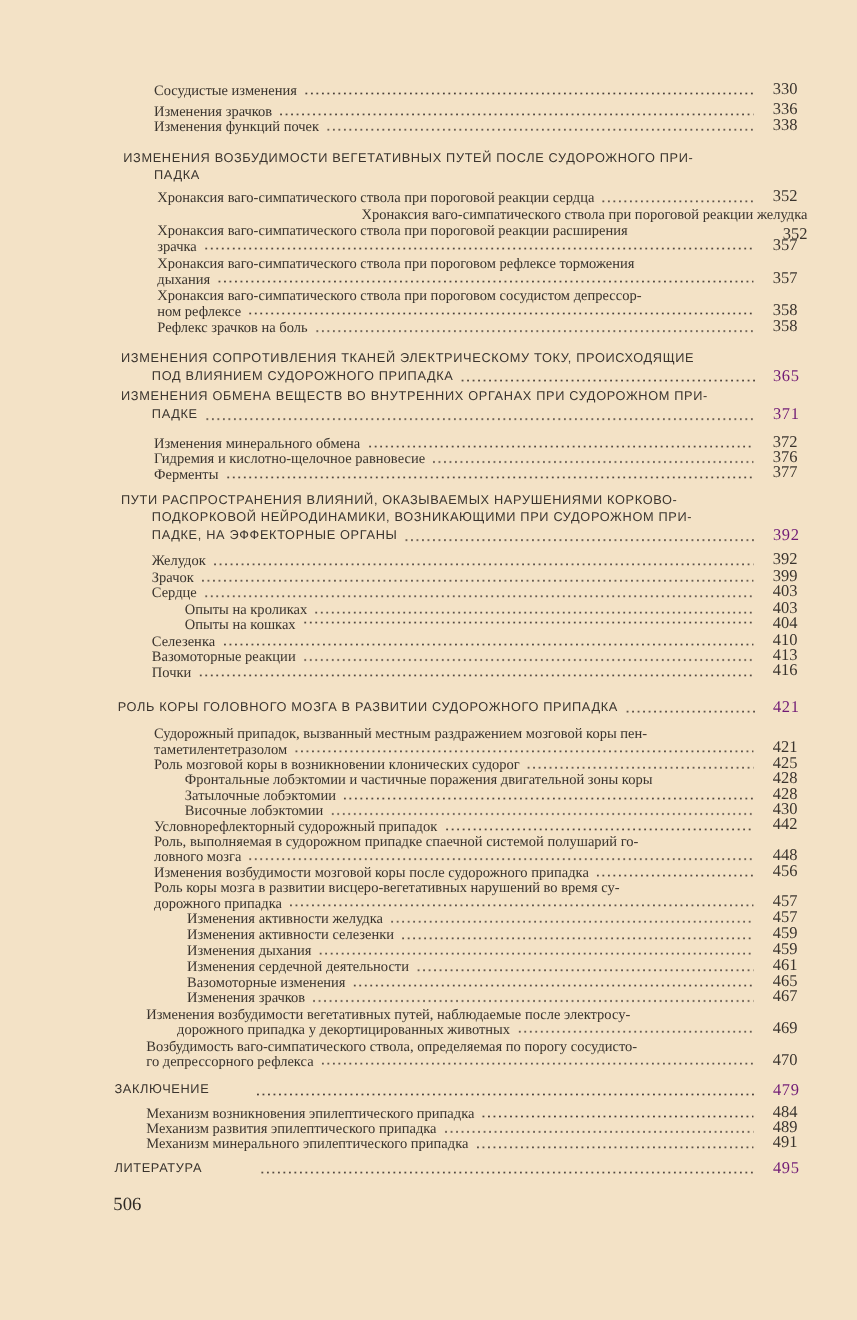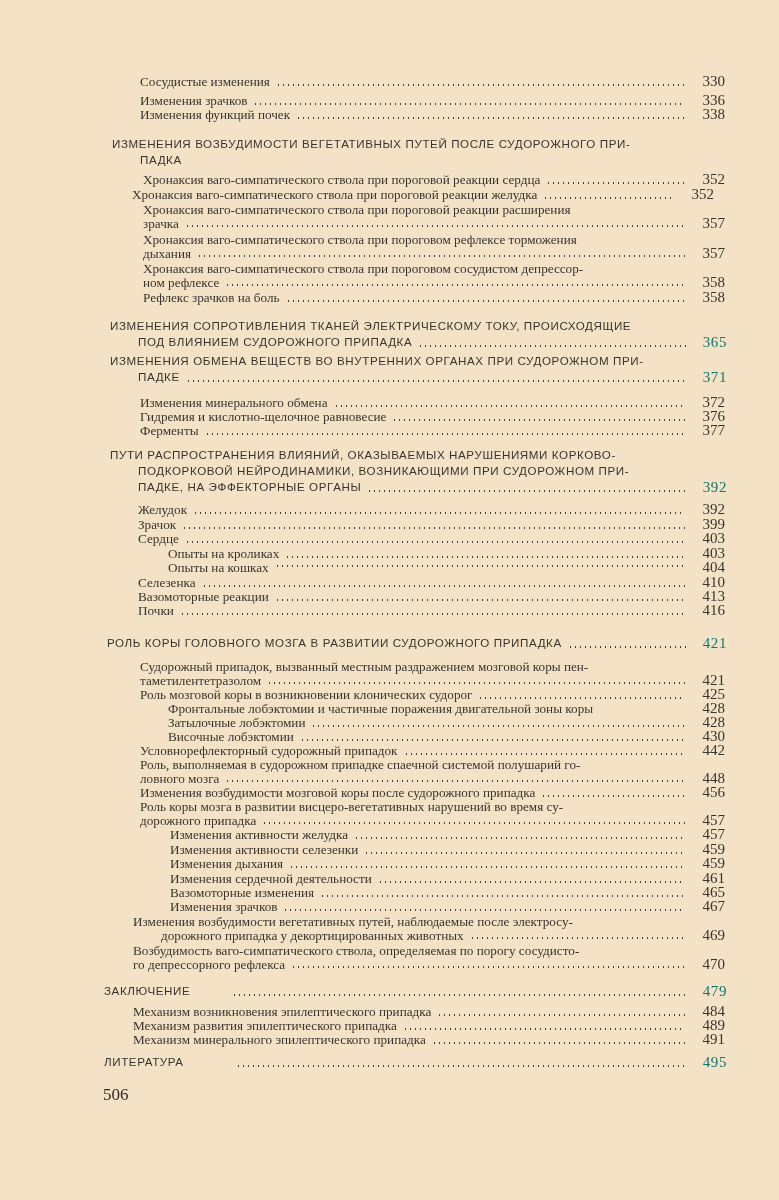--- a/index.html
+++ b/index.html
@@ -14,21 +14,21 @@
   .entry { position: absolute; font-size: 13.2px; line-height: 13.5px; }
   .row { display: flex; align-items: flex-end; white-space: nowrap; }
   .row .txt { flex: 0 0 auto; }
   .row .dots {
     flex: 1 1 auto; overflow: hidden; margin: 0 6px 3px 6px;
     height: 2px;
     background-image: radial-gradient(circle, #4a4038 0.7px, transparent 0.9px);
     background-size: 5px 2px; background-repeat: repeat-x;
   }
   .row .pg { flex: 0 0 auto; width: 34px; text-align: right; font-size: 15px; }
-  .pg-light { color: #0f766e; }
+  .pg-light { color: #701a75; }
   .heading { font-family: "Liberation Sans", "DejaVu Sans", sans-serif; font-size: 11.6px; letter-spacing: 0.6px; line-height: 16px; color: #3a342e; }
   .heading .first { display: block; white-space: nowrap; }
   .heading .pg { font-family: "Liberation Serif", serif; }
   .folio { position: absolute; left: 103px; top: 1085px; font-size: 17px; font-family: "Liberation Serif", serif; color: #2f2a25; }
 </style>
 </head>
 <body>
 
 <div class="page">
 
@@ -51,21 +51,21 @@
   <div class="entry heading" style="left:112px; top:136px; width:613px;">
     <span class="first">ИЗМЕНЕНИЯ ВОЗБУДИМОСТИ ВЕГЕТАТИВНЫХ ПУТЕЙ ПОСЛЕ СУДОРОЖНОГО ПРИ-</span>
     <div style="padding-left:28px;"><span>ПАДКА</span></div>
   </div>
 
   <div class="entry row" style="left:143px; top:173px; width:582px;">
     <span class="txt">Хронаксия ваго-симпатического ствола при пороговой реакции сердца</span>
       <span class="dots"></span>
       <span class="pg">352</span>
   </div>
-  <div class="entry row" style="left:132px; top:188px; width:582px;">
+  <div class="entry row" style="left:152px; top:188px; width:582px;flex-direction:column;">
     <span class="txt">Хронаксия ваго-симпатического ствола при пороговой реакции желудка</span>
       <span class="dots"></span>
       <span class="pg">352</span>
   </div>
   <div class="entry" style="left:143px; top:203px; width:582px;">
     <div style="white-space:nowrap;">Хронаксия ваго-симпатического ствола при пороговой реакции расширения</div>
     <div class="row">
         <span class="txt">зрачка</span>
         <span class="dots"></span>
         <span class="pg">357</span>

